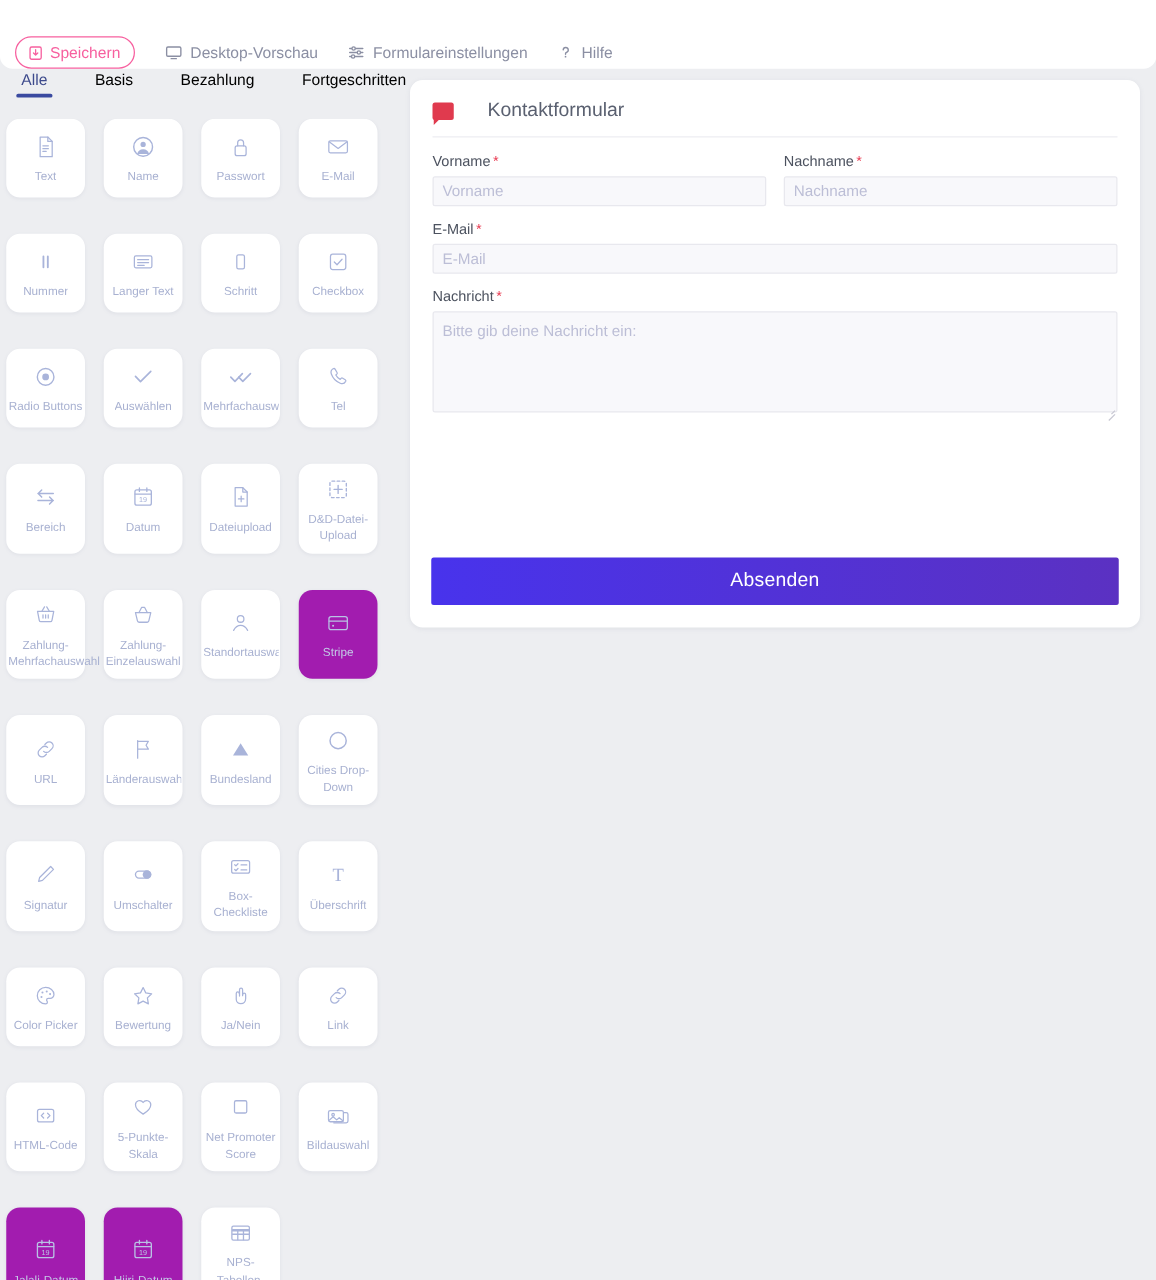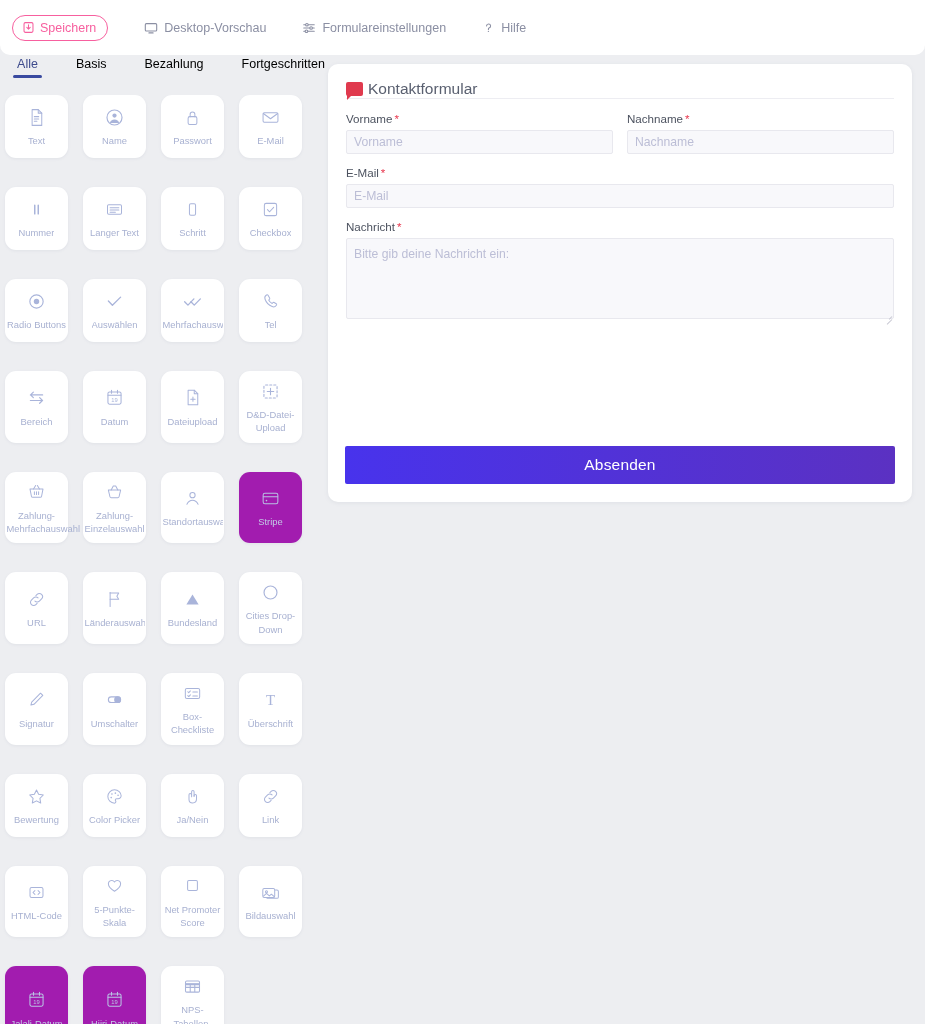--- a/index.html
+++ b/index.html
@@ -9,21 +9,21 @@
     font-family: "Liberation Sans", sans-serif;
     overflow: hidden;
   }
   #app { position: relative; width: 925px; height: 1024px; background: #edeef1; }
 
   
   .toolbar {
     position: absolute; left: 0; top: 0; width: 925px; height: 55px;
     background: #ffffff;
     border-bottom-left-radius: 10px; border-bottom-right-radius: 10px;
-    display: flex; align-items: center; padding-left: 12px; gap: 16px;
+    display: flex; align-items: flex-end; padding-left: 12px; gap: 4px;
   }
   .save-btn {
     display: flex; align-items: center; gap: 5px;
     border: 1.6px solid #f7609f; border-radius: 16px;
     color: #f7609f; font-size: 12.5px;
     padding: 5px 11px 5px 9px; background: transparent; cursor: pointer;
     white-space: nowrap;
   }
   .tb-item {
     display: flex; align-items: center; gap: 6px;
@@ -81,22 +81,22 @@
   .tile .tlabel.clip { overflow: hidden; text-overflow: clip; display:block; }
 
   
   .panel {
     position: absolute; left: 328px; top: 64px; width: 584px; height: 438px;
     background: #ffffff; border-radius: 10px;
     box-shadow: 0 1px 4px rgba(120,130,160,.12);
     padding: 16px 18px 14px 18px;
   }
   .panel-head {
-    display: flex; align-items: center; gap: 5px;
-    border-bottom: 1px solid #ededf2;
+    display: flex; align-items: center; gap: 27px;
+    padding-bottom: 11px; border-bottom: 1px solid #ededf2;
   }
   .bubble-icon { width: 17px; height: 14px; position: relative; flex: none; }
   .bubble-icon .b { position: absolute; inset: 0; background: #e03a4e; border-radius: 2px; }
   .bubble-icon .t {
     position: absolute; left: 1px; bottom: -4px;
     width: 0; height: 0;
     border-left: 5px solid #e03a4e;
     border-bottom: 5px solid transparent;
   }
   .panel-title { font-size: 15.5px; color: #5a6070; }
@@ -441,36 +441,36 @@
           <span class="ticon">
             <svg width="21" height="21" viewBox="0 0 24 24" fill="currentColor" stroke="none">
               <text x="12" y="18.5" font-size="17" text-anchor="middle" font-family="Liberation Serif, serif">T</text>
             </svg>
           </span>
           <span class="tlabel clip">Überschrift</span>
         </div>
         <div class="tile">
           <span class="ticon">
             <svg width="21" height="21" viewBox="0 0 24 24" fill="none" stroke="currentColor" stroke-width="1.15" stroke-linecap="round" stroke-linejoin="round">
-              <path d="M12 4.6l2.4 4.9 5.4.8-3.9 3.8.9 5.4-4.8-2.5-4.8 2.5.9-5.4-3.9-3.8 5.4-.8z"></path>
-            </svg>
-          </span>
-          <span class="tlabel clip">Bewertung</span>
-        </div>
-        <div class="tile">
-          <span class="ticon">
-            <svg width="21" height="21" viewBox="0 0 24 24" fill="none" stroke="currentColor" stroke-width="1.15" stroke-linecap="round" stroke-linejoin="round">
               <path d="M12 4.4a7.6 7.6 0 0 0 0 15.2c1 0 1.6-.7 1.6-1.5 0-.9-.7-1.4-.7-2.2 0-.8.7-1.4 1.5-1.4h1.7a3.5 3.5 0 0 0 3.5-3.5c0-3.6-3.4-6.6-7.6-6.6z"></path>
               <circle cx="9.1" cy="9.1" r=".95" fill="currentColor" stroke="none"></circle>
               <circle cx="13" cy="8.2" r=".95" fill="currentColor" stroke="none"></circle>
               <circle cx="8.2" cy="13.2" r=".95" fill="currentColor" stroke="none"></circle>
               <circle cx="16.1" cy="10.6" r=".95" fill="currentColor" stroke="none"></circle>
             </svg>
           </span>
           <span class="tlabel wrap">Color Picker</span>
+        </div>
+        <div class="tile">
+          <span class="ticon">
+            <svg width="21" height="21" viewBox="0 0 24 24" fill="none" stroke="currentColor" stroke-width="1.15" stroke-linecap="round" stroke-linejoin="round">
+              <path d="M12 4.6l2.4 4.9 5.4.8-3.9 3.8.9 5.4-4.8-2.5-4.8 2.5.9-5.4-3.9-3.8 5.4-.8z"></path>
+            </svg>
+          </span>
+          <span class="tlabel clip">Bewertung</span>
         </div>
         <div class="tile">
           <span class="ticon">
             <svg width="21" height="21" viewBox="0 0 24 24" fill="none" stroke="currentColor" stroke-width="1.15" stroke-linecap="round" stroke-linejoin="round">
               <path d="M11 12.4V6.6a1.4 1.4 0 0 1 2.8 0v5.4"></path>
               <path d="M13.8 11.1c0-.8.6-1.4 1.4-1.4s1.4.6 1.4 1.4v3.6c0 2.7-1.8 4.7-4.4 4.7-2.3 0-4.2-1.7-4.2-4V10c0-.8.6-1.4 1.4-1.4s1.4.6 1.4 1.4"></path>
             </svg>
           </span>
           <span class="tlabel clip">Ja/Nein</span>
         </div>

